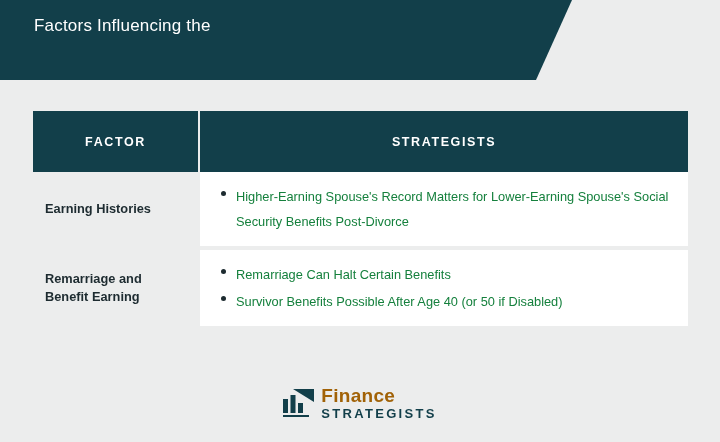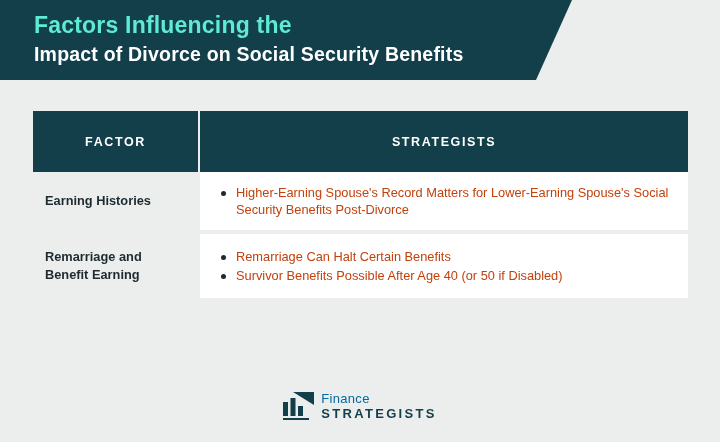--- a/index.html
+++ b/index.html
@@ -22,25 +22,25 @@
     top: 0;
     left: 0;
     width: 572px;
     height: 80px;
     background: #123f4a;
     color: #ffffff;
     padding: 11px 34px 0 34px;
     clip-path: polygon(0 0, 100% 0, calc(100% - 36px) 100%, 0 100%);
   }
   .header-line1 {
-    font-size: 23px;
-    font-weight: 700;
+    font-size: 17px;
+    font-weight: 400;
     letter-spacing: 0.2px;
     line-height: 29px;
-    color: #5eead4;
+    color: #ffffff;
   }
   .header-line2 {
     font-size: 19.5px;
     font-weight: bold;
     letter-spacing: 0.2px;
     line-height: 29px;
     color: #ffffff;
   }
 
   
@@ -94,22 +94,22 @@
   ul.desc-list {
     list-style: none;
     margin: 0;
     padding: 0;
   }
   ul.desc-list li {
     position: relative;
     padding-left: 16px;
     margin: 0 0 2px 0;
     font-size: 12.8px;
-    line-height: 17px;
-    color: #c2410c;
+    line-height: 25px;
+    color: #15803d;
   }
   ul.desc-list li:last-child { margin-bottom: 0; }
   ul.desc-list li:before {
     content: "";
     position: absolute;
     left: 1px;
     top: 7px;
     width: 5px;
     height: 5px;
     border-radius: 50%;
@@ -131,41 +131,40 @@
     width: 31px;
     height: 28px;
     display: block;
   }
   .logo-text {
     display: flex;
     flex-direction: column;
     line-height: 1;
   }
   .logo-finance {
-    font-size: 13px;
-    font-weight: normal;
-    color: #0369a1;
+    font-size: 19px;
+    font-weight: bold;
+    color: #a16207;
     letter-spacing: 0.3px;
   }
   .logo-strategists {
     font-size: 13px;
     font-weight: bold;
     color: #123f4a;
     letter-spacing: 2.3px;
     margin-top: 2px;
   }
 </style>
 </head>
 <body>
 
 <div class="page">
 
   <div class="header-banner">
     <div class="header-line1">Factors Influencing the</div>
-    <div class="header-line2">Impact of Divorce on Social Security Benefits</div>
   </div>
 
   <div class="table-wrap">
     <table class="factors">
       <thead>
         <tr>
           <th class="col-factor">FACTOR</th>
           <th class="col-desc">STRATEGISTS</th>
         </tr>
       </thead>

